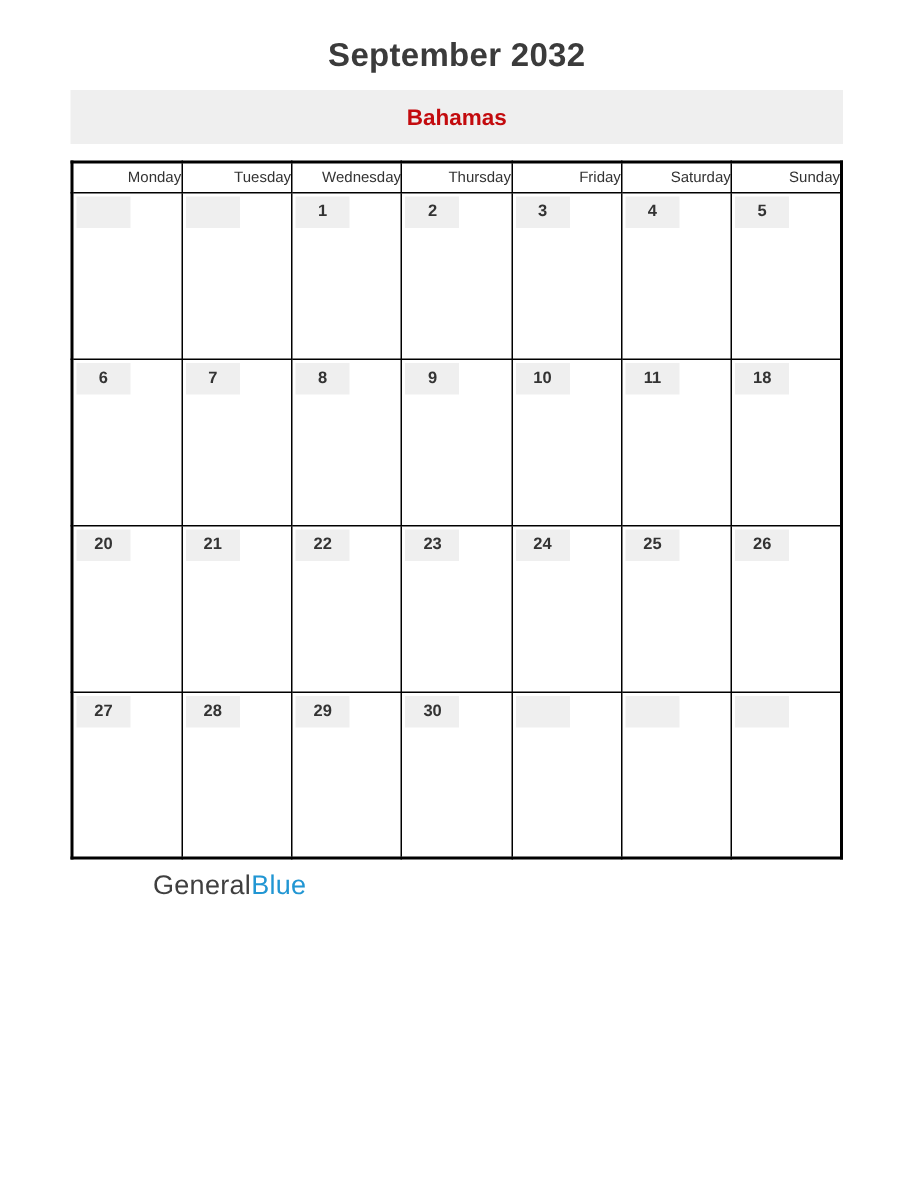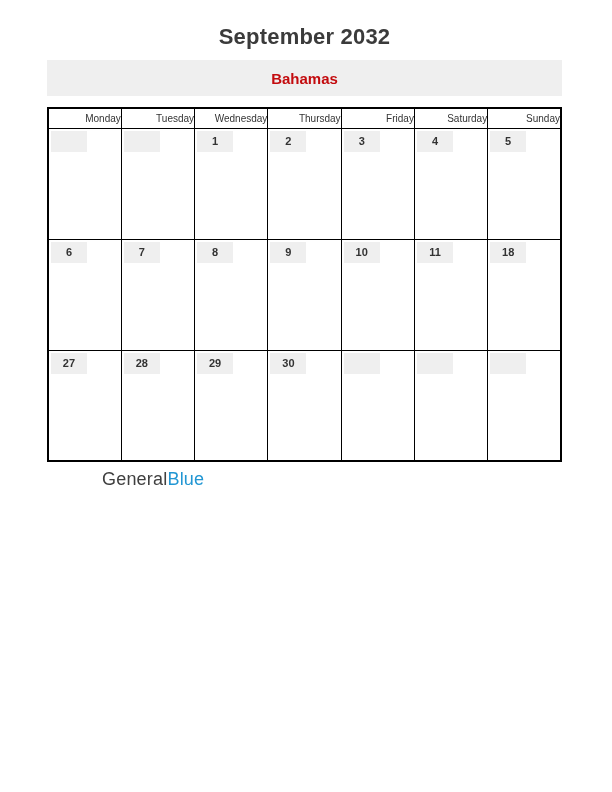--- a/index.html
+++ b/index.html
@@ -150,20 +150,43 @@
           </td>
           <td>
             <div class="daybox">11</div>
           </td>
           <td>
             <div class="daybox">18</div>
           </td>
         </tr>
         <tr>
           <td>
+            <div class="daybox">20</div>
+          </td>
+          <td>
+            <div class="daybox">21</div>
+          </td>
+          <td>
+            <div class="daybox">22</div>
+          </td>
+          <td>
+            <div class="daybox">23</div>
+          </td>
+          <td>
+            <div class="daybox">24</div>
+          </td>
+          <td>
+            <div class="daybox">25</div>
+          </td>
+          <td>
+            <div class="daybox">26</div>
+          </td>
+        </tr>
+        <tr>
+          <td>
             <div class="daybox">27</div>
           </td>
           <td>
             <div class="daybox">28</div>
           </td>
           <td>
             <div class="daybox">29</div>
           </td>
           <td>
             <div class="daybox">30</div>

